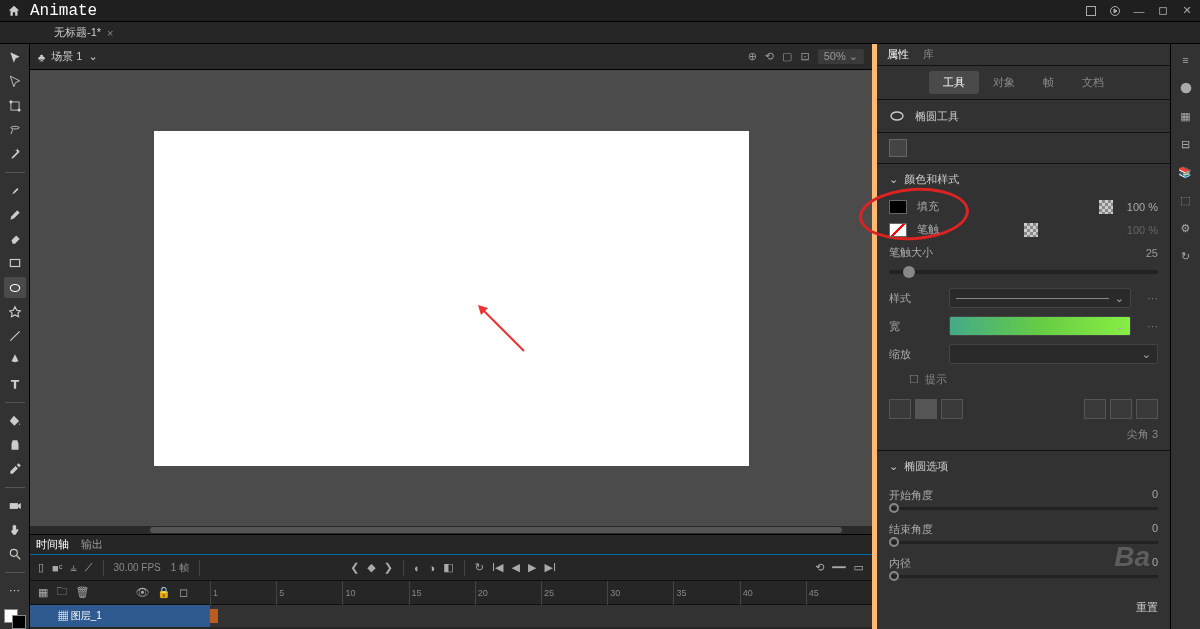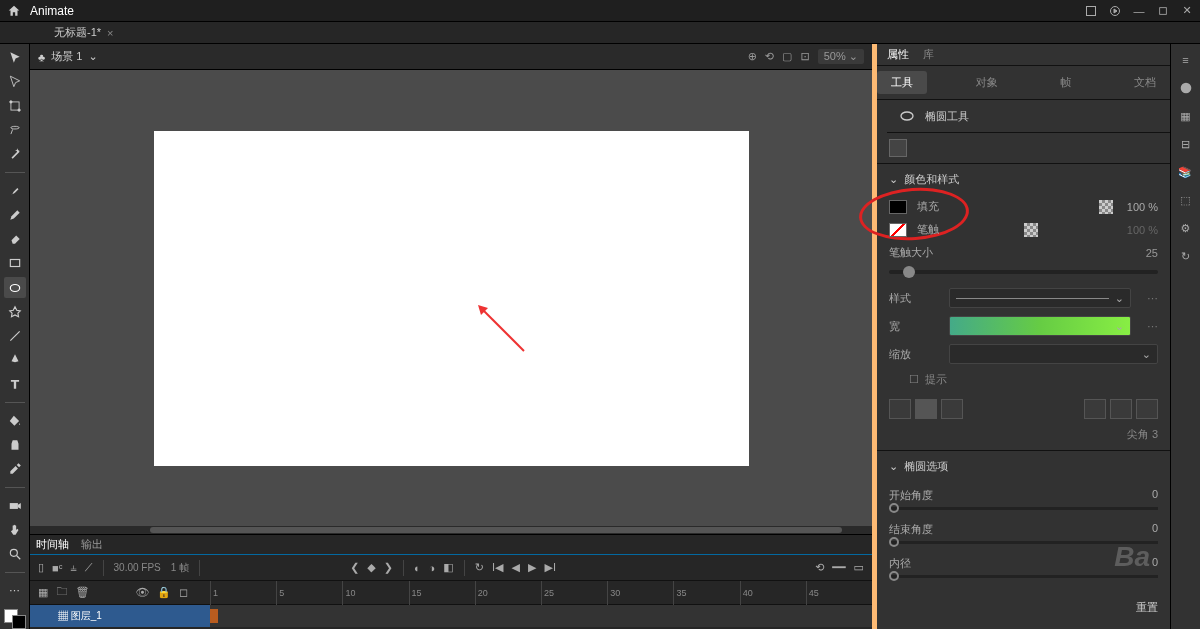--- a/index.html
+++ b/index.html
@@ -1,19 +1,19 @@
 <!DOCTYPE html>
 <html><head>
 <meta charset="utf-8">
 <style>
 * { margin:0; padding:0; box-sizing:border-box; font-family:"Microsoft YaHei",Arial,sans-serif; user-select:none; }
 body { background:#1a1a1a; color:#ccc; font-size:11px; width:1200px; height:629px; overflow:hidden; position:relative; }
 .topbar { height:22px; background:#1f1f1f; display:flex; align-items:center; padding:0 6px; border-bottom:1px solid #000; }
 .topbar .home { width:16px; height:16px; margin-right:8px; display:flex; align-items:center; justify-content:center; }
-.topbar .app { color:#fff; font-size:12px; margin-right:14px; }
+.topbar .app { color:#fff; font-size:16px; margin-right:14px;font-family:Liberation Mono, monospace; }
 .topbar .menu { display:flex; gap:14px; }
 .topbar .menu span { color:#ddd; cursor:pointer; }
 .topbar .right { margin-left:auto; display:flex; gap:10px; align-items:center; }
 .topbar .right .wc { width:14px; height:14px; display:flex; align-items:center; justify-content:center; color:#aaa; }
 .tabrow { height:22px; background:#262626; display:flex; align-items:center; padding-left:46px; border-bottom:1px solid #000; }
 .tabrow .tab { color:#ccc; font-size:11px; padding:0 8px; display:flex; align-items:center; gap:6px; }
 .tabrow .tab .close { color:#888; }
 .body { display:flex; height:calc(100% - 44px); }
 .ltools { width:30px; background:#323232; display:flex; flex-direction:column; align-items:center; padding-top:4px; gap:4px; border-right:1px solid #000; }
 .ltools .tool { width:22px; height:22px; display:flex; align-items:center; justify-content:center; color:#ccc; cursor:pointer; border-radius:2px; }
@@ -44,24 +44,24 @@
 .tl-ruler .tick { width:76px; border-left:1px solid #444; padding-left:2px; line-height:24px; }
 .tl-track { height:22px; display:flex; align-items:center; background:#2e5a8f; position:relative; }
 .tl-track .layername { padding-left:28px; color:#fff; font-size:10px; width:180px; }
 .tl-frames { position:absolute; left:180px; top:0; right:0; height:22px; background:#333; }
 .tl-frames .kf { position:absolute; left:0; top:4px; width:8px; height:14px; background:#b85c1f; }
 .rpanel { width:298px; background:#323232; border-left:5px solid #fdba74; display:flex; flex-direction:column; }
 .rtools { width:30px; background:#323232; border-left:1px solid #000; display:flex; flex-direction:column; align-items:center; padding-top:6px; gap:8px; }
 .rtools .ri { width:20px; height:20px; color:#aaa; display:flex; align-items:center; justify-content:center; }
 .rp-tabs { height:22px; display:flex; align-items:center; padding-left:10px; gap:14px; color:#888; border-bottom:1px solid #111; }
 .rp-tabs .act { color:#fff; }
-.rp-sub { height:34px; display:flex; align-items:center; justify-content:space-between; gap:0; border-bottom:1px solid #111; }
+.rp-sub { height:34px; display:flex; align-items:center; justify-content:center; gap:0; border-bottom:1px solid #111; }
 .rp-sub .stab { padding:4px 14px; color:#888; cursor:pointer; }
 .rp-sub .stab.act { background:#4a4a4a; color:#fff; border-radius:3px; }
-.rp-tool { padding:8px 12px; display:flex; align-items:center; gap:10px; color:#ccc; border-bottom:1px solid #111;margin-left:10px; }
+.rp-tool { padding:8px 12px; display:flex; align-items:center; gap:10px; color:#ccc; border-bottom:1px solid #111; }
 .rp-opt { padding:6px 12px; border-bottom:1px solid #111; }
 .rp-opt .sq { width:18px; height:18px; background:#444; border:1px solid #666; }
 .rp-sec { padding:8px 12px; }
 .rp-sec .hdr { display:flex; align-items:center; gap:6px; color:#ccc; margin-bottom:8px; cursor:pointer; }
 .rp-row { display:flex; align-items:center; padding:4px 0; gap:10px; color:#aaa; position:relative; }
 .rp-row .sw { width:18px; height:14px; border:1px solid #666; }
 .rp-row .lbl { flex:0 0 50px; }
 .rp-row .val { margin-left:auto; color:#999; }
 .rp-row .opac { width:14px; height:14px; background:repeating-conic-gradient(#888 0 25%,#ccc 0 50%) 0 0/6px 6px; margin-left:auto; margin-right:4px; }
 .rp-slider { height:4px; background:#222; border-radius:2px; position:relative; margin:6px 0 10px; }

